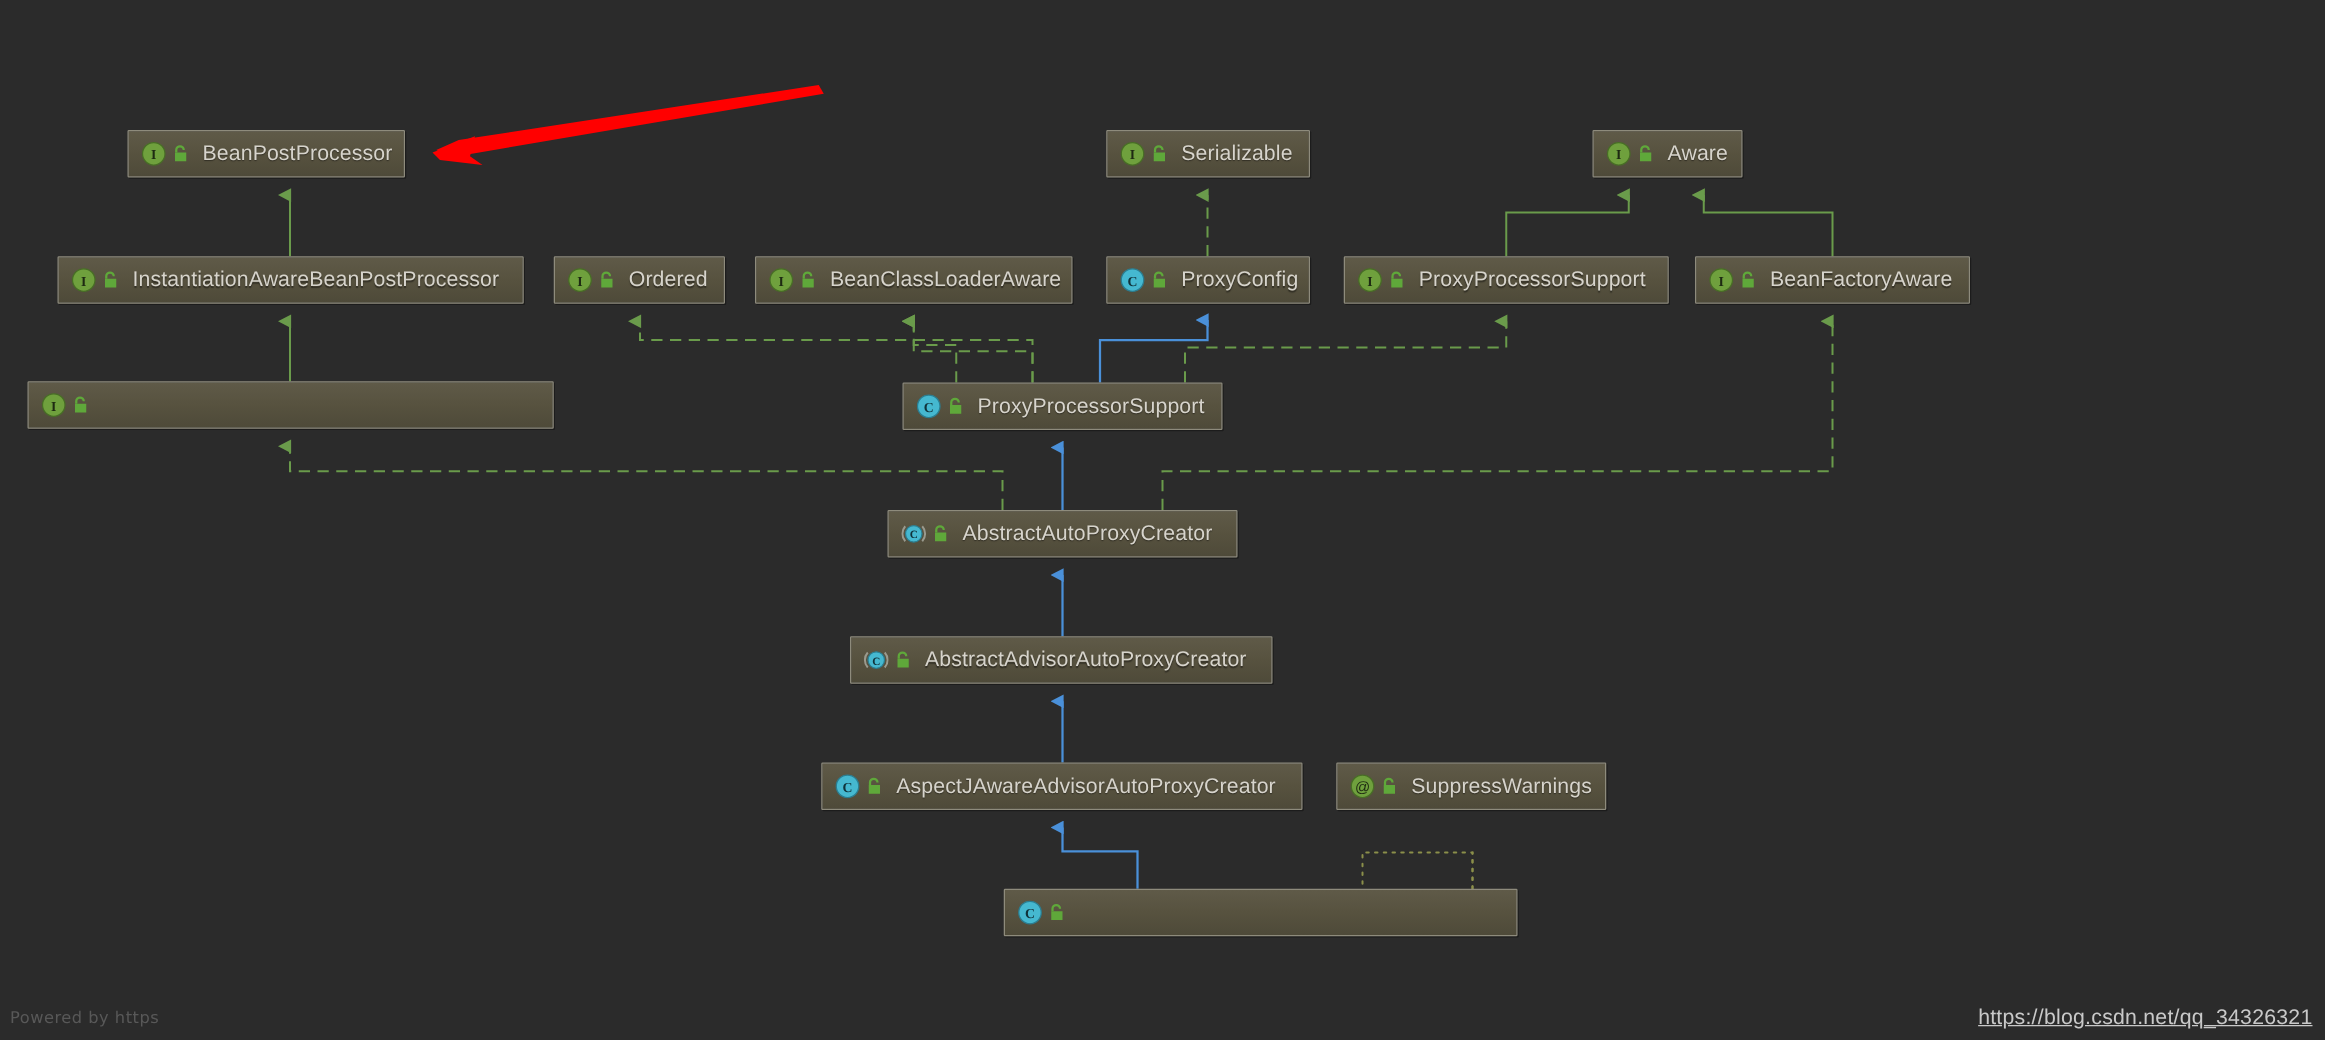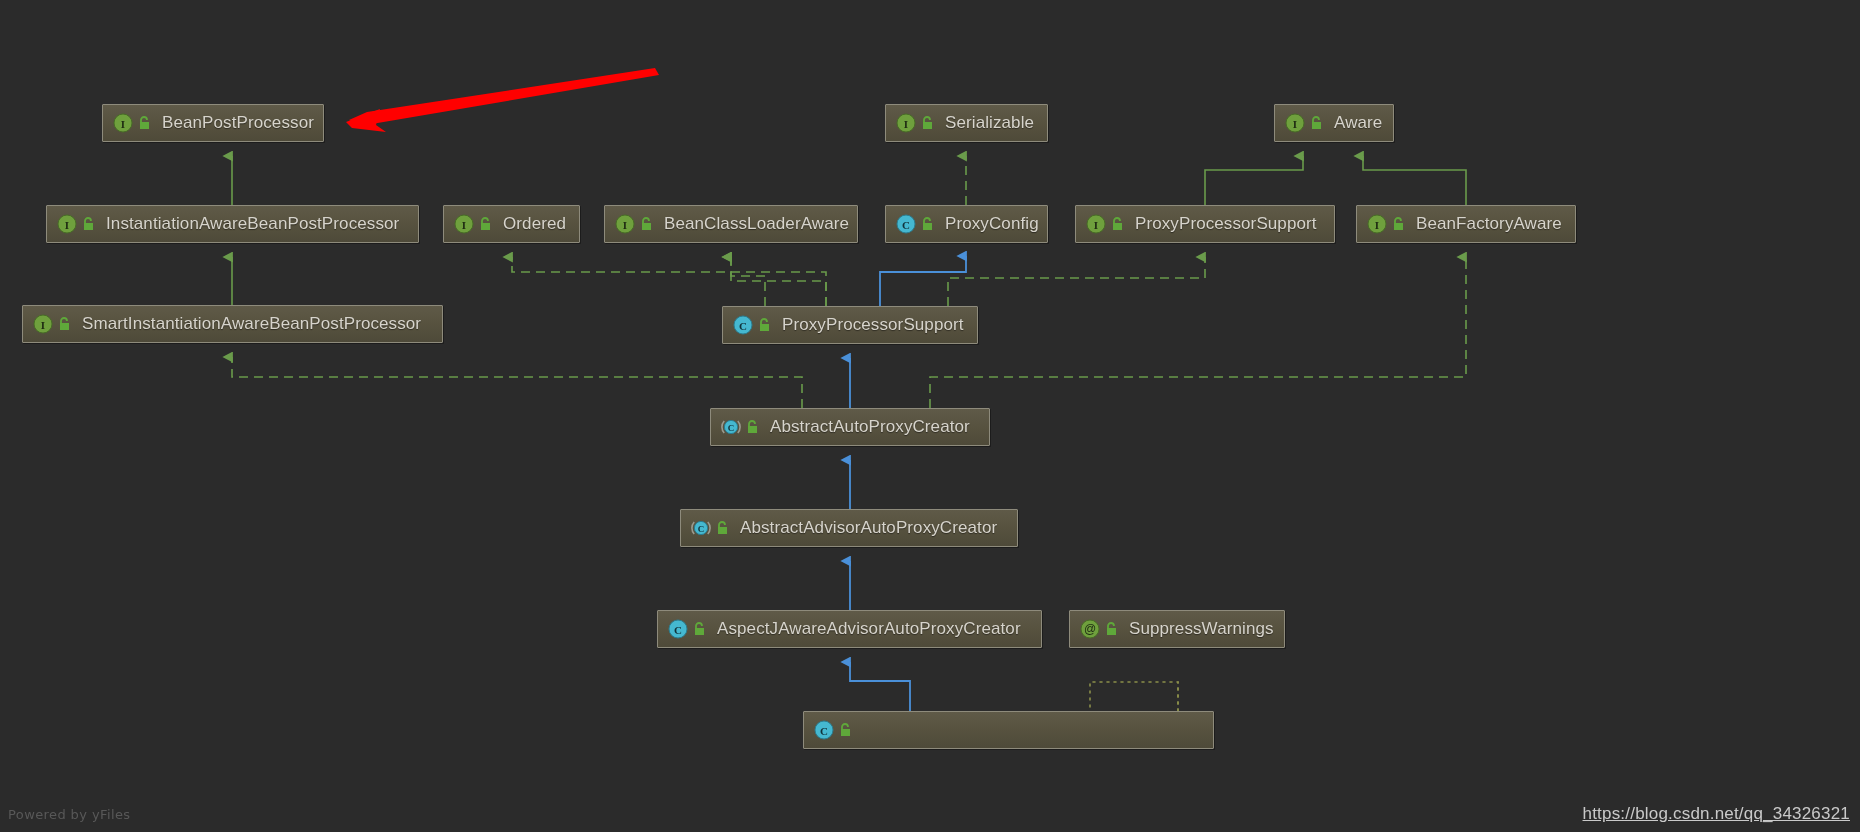--- a/index.html
+++ b/index.html
@@ -169,21 +169,20 @@
           <circle cx="10" cy="10" r="9" fill="#6fa03d" stroke="#486d26" stroke-width="1"></circle>
           <text x="10" y="14.5" font-size="11" font-family="Liberation Serif, serif" font-weight="bold" fill="#1e2a12" text-anchor="middle">I</text>
         </svg>
     </span>
     <span class="ico lock-ico">
       <svg viewBox="0 0 15 16">
           <path d="M4 7 V5 a3 3 0 0 1 6 0" fill="none" stroke="#5fa83a" stroke-width="1.8"></path>
           <rect x="3" y="7" width="9" height="7" fill="#5fa83a"></rect>
         </svg>
     </span>
-    <span class="node-label">SmartInstantiationAwareBeanPostProcessor</span>
   </div>
 
   <div class="node" style="left:443px; top:205px; width:137px;">
     <span class="ico type-ico">
       <svg viewBox="0 0 20 20">
           <circle cx="10" cy="10" r="9" fill="#6fa03d" stroke="#486d26" stroke-width="1"></circle>
           <text x="10" y="14.5" font-size="11" font-family="Liberation Serif, serif" font-weight="bold" fill="#1e2a12" text-anchor="middle">I</text>
         </svg>
     </span>
     <span class="ico lock-ico">
@@ -383,16 +382,16 @@
         </svg>
     </span>
     <span class="ico lock-ico">
       <svg viewBox="0 0 15 16">
           <path d="M4 7 V5 a3 3 0 0 1 6 0" fill="none" stroke="#5fa83a" stroke-width="1.8"></path>
           <rect x="3" y="7" width="9" height="7" fill="#5fa83a"></rect>
         </svg>
     </span>
   </div>
 
-  <div class="watermark-left">Powered by yFiles</div>
+  <div class="watermark-left">Powered by https</div>
   <div class="watermark-right">https://blog.csdn.net/qq_34326321</div>
 
 </div>
 
 </body></html>

